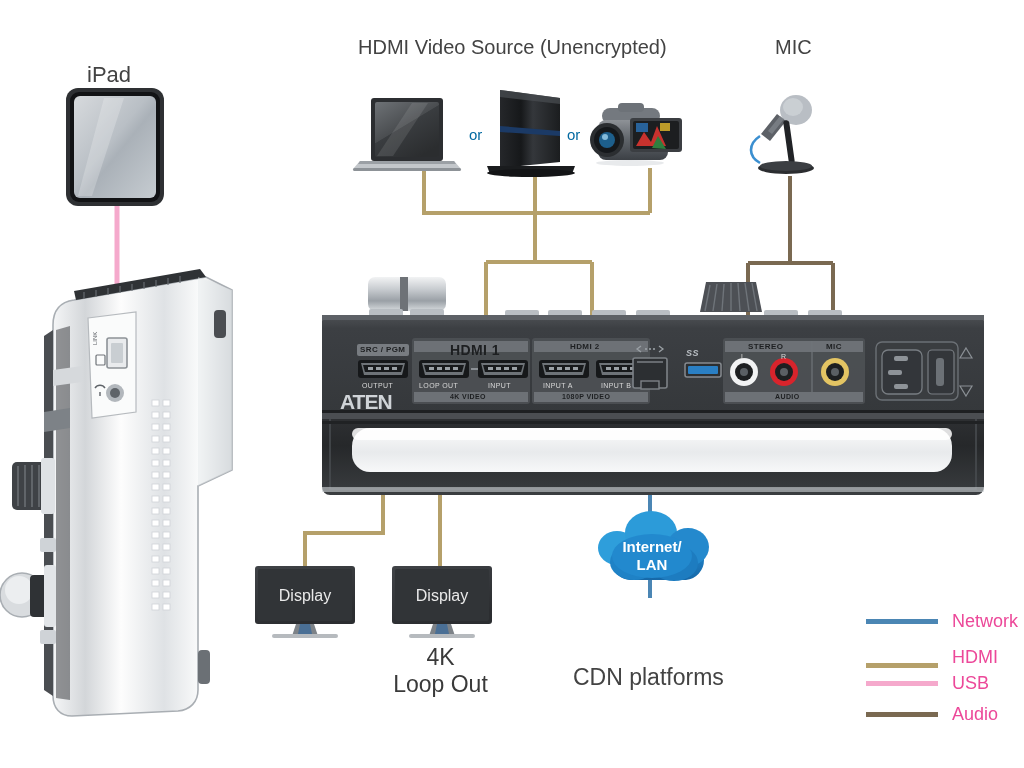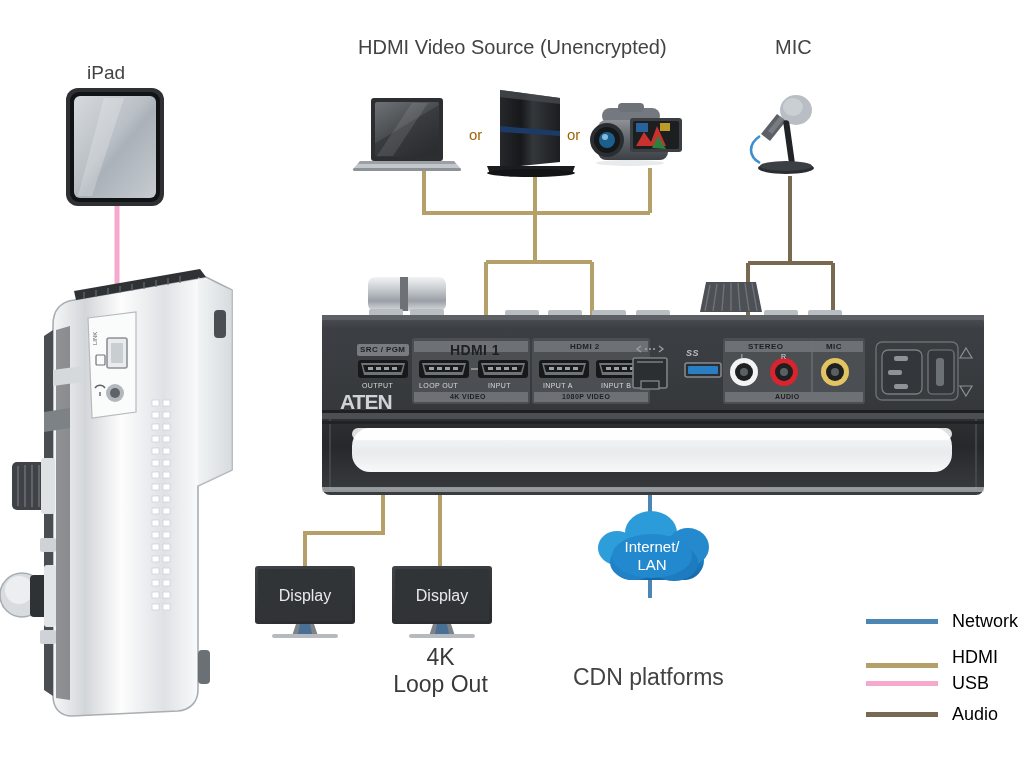--- a/index.html
+++ b/index.html
@@ -1,29 +1,29 @@
 <!DOCTYPE html>
 <html><head>
 <meta charset="utf-8">
 <style>
   html,body{margin:0;padding:0;background:#fff;}
   body{width:1024px;height:768px;position:relative;overflow:hidden;
        font-family:"Liberation Sans",sans-serif;color:#3a3a3a;}
   .stage{position:absolute;inset:0;}
   .lbl{position:absolute;white-space:nowrap;color:#434343;}
   .t-title{font-size:20px;}
-  .t-mid{font-size:19px;}
+  .t-mid{font-size:22px;}
   .t-big{font-size:23px;line-height:27px;text-align:center;}
-  .t-or{font-size:15px;color:#a16207;}
-  .t-legend{font-size:18px;color:#000000;}
+  .t-or{font-size:15px;color:#0369a1;}
+  .t-legend{font-size:18px;color:#ec4899;}
   svg{position:absolute;left:0;top:0;overflow:visible;}
   .wire{fill:none;stroke-linecap:butt;stroke-linejoin:miter;}
   .disp-txt{position:absolute;font-size:16px;color:#e9e9e9;text-align:center;width:100%;}
   .cloud-txt{position:absolute;width:100%;text-align:center;color:#fff;
-             font-size:15px;font-weight:normal;line-height:18px;}
+             font-size:15px;font-weight:bold;line-height:18px;}
   .pnl-txt{position:absolute;color:#d8d8d8;letter-spacing:.4px;white-space:nowrap;}
 </style>
 </head>
 <body>
 
 <div class="stage">
 
   <div class="lbl t-title" style="left:358px;top:36px;">HDMI Video Source (Unencrypted)</div>
 
   <div class="lbl t-title" style="left:775px;top:36px;">MIC</div>

